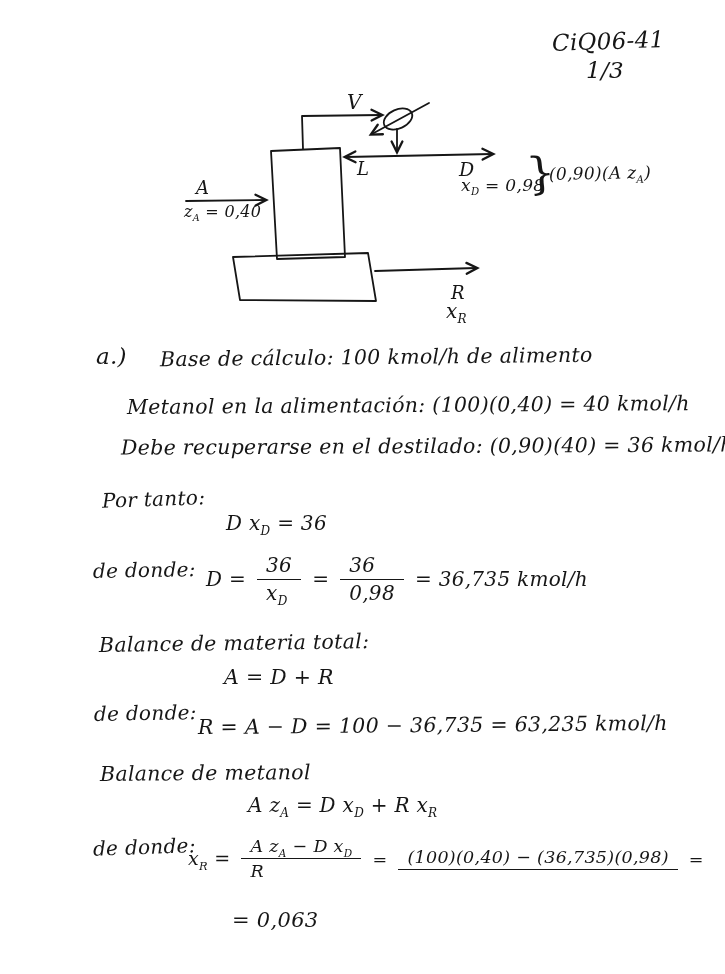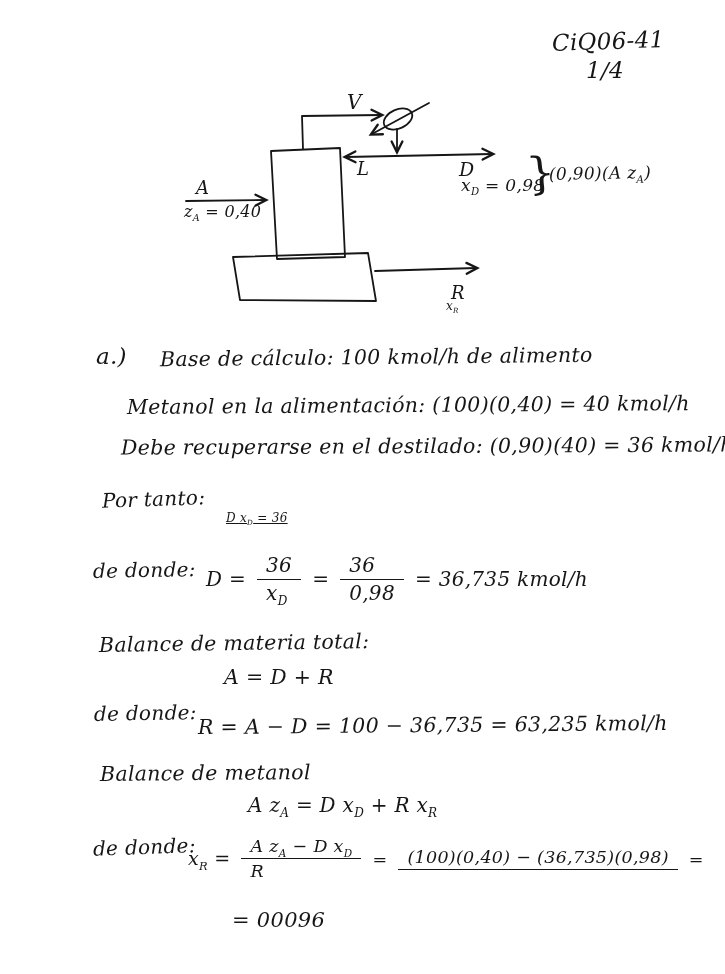--- a/index.html
+++ b/index.html
@@ -13,21 +13,21 @@
   .frac{display:inline-block;vertical-align:middle;text-align:left;margin:0 2px;}
   .frac .num{display:block;padding:0 9px 2px;border-bottom:1.7px solid #161616;}
   .frac .den{display:block;padding:2px 9px 0;}
   .brace{font-size:44px;font-style:normal;transform:rotate(-6deg);}
   svg .ink{stroke:#161616;stroke-width:1.8;fill:none;stroke-linecap:round;stroke-linejoin:round;}
 </style>
 </head>
 <body>
 
 <div class="hw" style="left:552px;top:28px;font-size:23px;transform:rotate(-2deg);">CiQ06-41</div>
-<div class="hw" style="left:586px;top:57px;font-size:23px;">1/4</div>
+<div class="hw" style="left:586px;top:57px;font-size:23px;">1/3</div>
 
 <svg style="position:absolute;left:0;top:0;" width="725" height="340" viewBox="0 0 725 340">
   <defs>
     <marker id="ah" viewBox="0 0 12 12" refX="9" refY="6" markerWidth="9" markerHeight="9" orient="auto-start-reverse">
       <path d="M2,2 L10,6 L2,10" fill="none" stroke="#161616" stroke-width="1.7" stroke-linecap="round"></path>
     </marker>
   </defs>
   <polygon class="ink" points="271,151 340,148 345,257 277,259"></polygon>
   <polygon class="ink" points="233,257 368,253 376,301 240,300"></polygon>
   <path class="ink" d="M303,149 L302,116 L381,115" marker-end="url(#ah)"></path>
@@ -41,31 +41,31 @@
 
 <div class="hw" style="left:347px;top:91px;font-size:20px;">V</div>
 <div class="hw" style="left:357px;top:159px;font-size:18px;">L</div>
 <div class="hw" style="left:459px;top:159px;font-size:19px;">D</div>
 <div class="hw" style="left:449px;top:176px;font-size:17px;margin-left:12px;">x<sub>D</sub> = 0,98</div>
 <div class="hw brace" style="left:527px;top:148px;">}</div>
 <div class="hw" style="left:549px;top:164px;font-size:17px;transform:rotate(-1deg);">(0,90)(A z<sub>A</sub>)</div>
 <div class="hw" style="left:196px;top:178px;font-size:18px;">A</div>
 <div class="hw" style="left:184px;top:203px;font-size:16px;">z<sub>A</sub> = 0,40</div>
 <div class="hw" style="left:451px;top:283px;font-size:18px;">R</div>
-<div class="hw" style="left:446px;top:300px;font-size:12px;">x<sub>R</sub></div>
+<div class="hw" style="left:446px;top:300px;font-size:20px;">x<sub>R</sub></div>
 
 <div class="hw" style="left:96px;top:343px;font-size:23px;">a.)</div>
 <div class="hw" style="left:160px;top:346px;font-size:20.5px;transform:rotate(-0.6deg);">Base de cálculo: 100 kmol/h de alimento</div>
 
 <div class="hw" style="left:127px;top:394px;font-size:20.5px;transform:rotate(-0.4deg);">Metanol en la alimentación: (100)(0,40) = 40 kmol/h</div>
 
 <div class="hw" style="left:121px;top:435px;font-size:20.5px;transform:rotate(-0.3deg);">Debe recuperarse en el destilado: (0,90)(40) = 36 kmol/h</div>
 
 <div class="hw" style="left:102px;top:488px;font-size:20px;transform:rotate(-2deg);">Por tanto:</div>
-<div class="hw" style="left:226px;top:512px;font-size:12px;text-decoration:underline;">D x<sub>D</sub> = 36</div>
+<div class="hw" style="left:226px;top:512px;font-size:20px;">D x<sub>D</sub> = 36</div>
 
 <div class="hw" style="left:93px;top:559px;font-size:20px;transform:rotate(-1deg);">de donde:</div>
 <div class="hw eqrow" style="left:206px;top:554px;font-size:20px;">
   <span>D =</span>
   <span class="frac">
     <span class="num">36</span>
     <span class="den">x<sub>D</sub></span>
   </span>
   <span>=</span>
   <span class="frac">
@@ -91,13 +91,13 @@
     <span class="num">A z<sub>A</sub> − D x<sub>D</sub></span>
     <span class="den">R</span>
   </span>
   <span>=</span>
   <span class="frac">
     <span class="num">(100)(0,40) − (36,735)(0,98)</span>
   </span>
   <span>=</span>
 </div>
 
-<div class="hw" style="left:232px;top:908px;font-size:21px;">= 00096</div>
+<div class="hw" style="left:232px;top:908px;font-size:21px;">= 0,063</div>
 
 </body></html>

